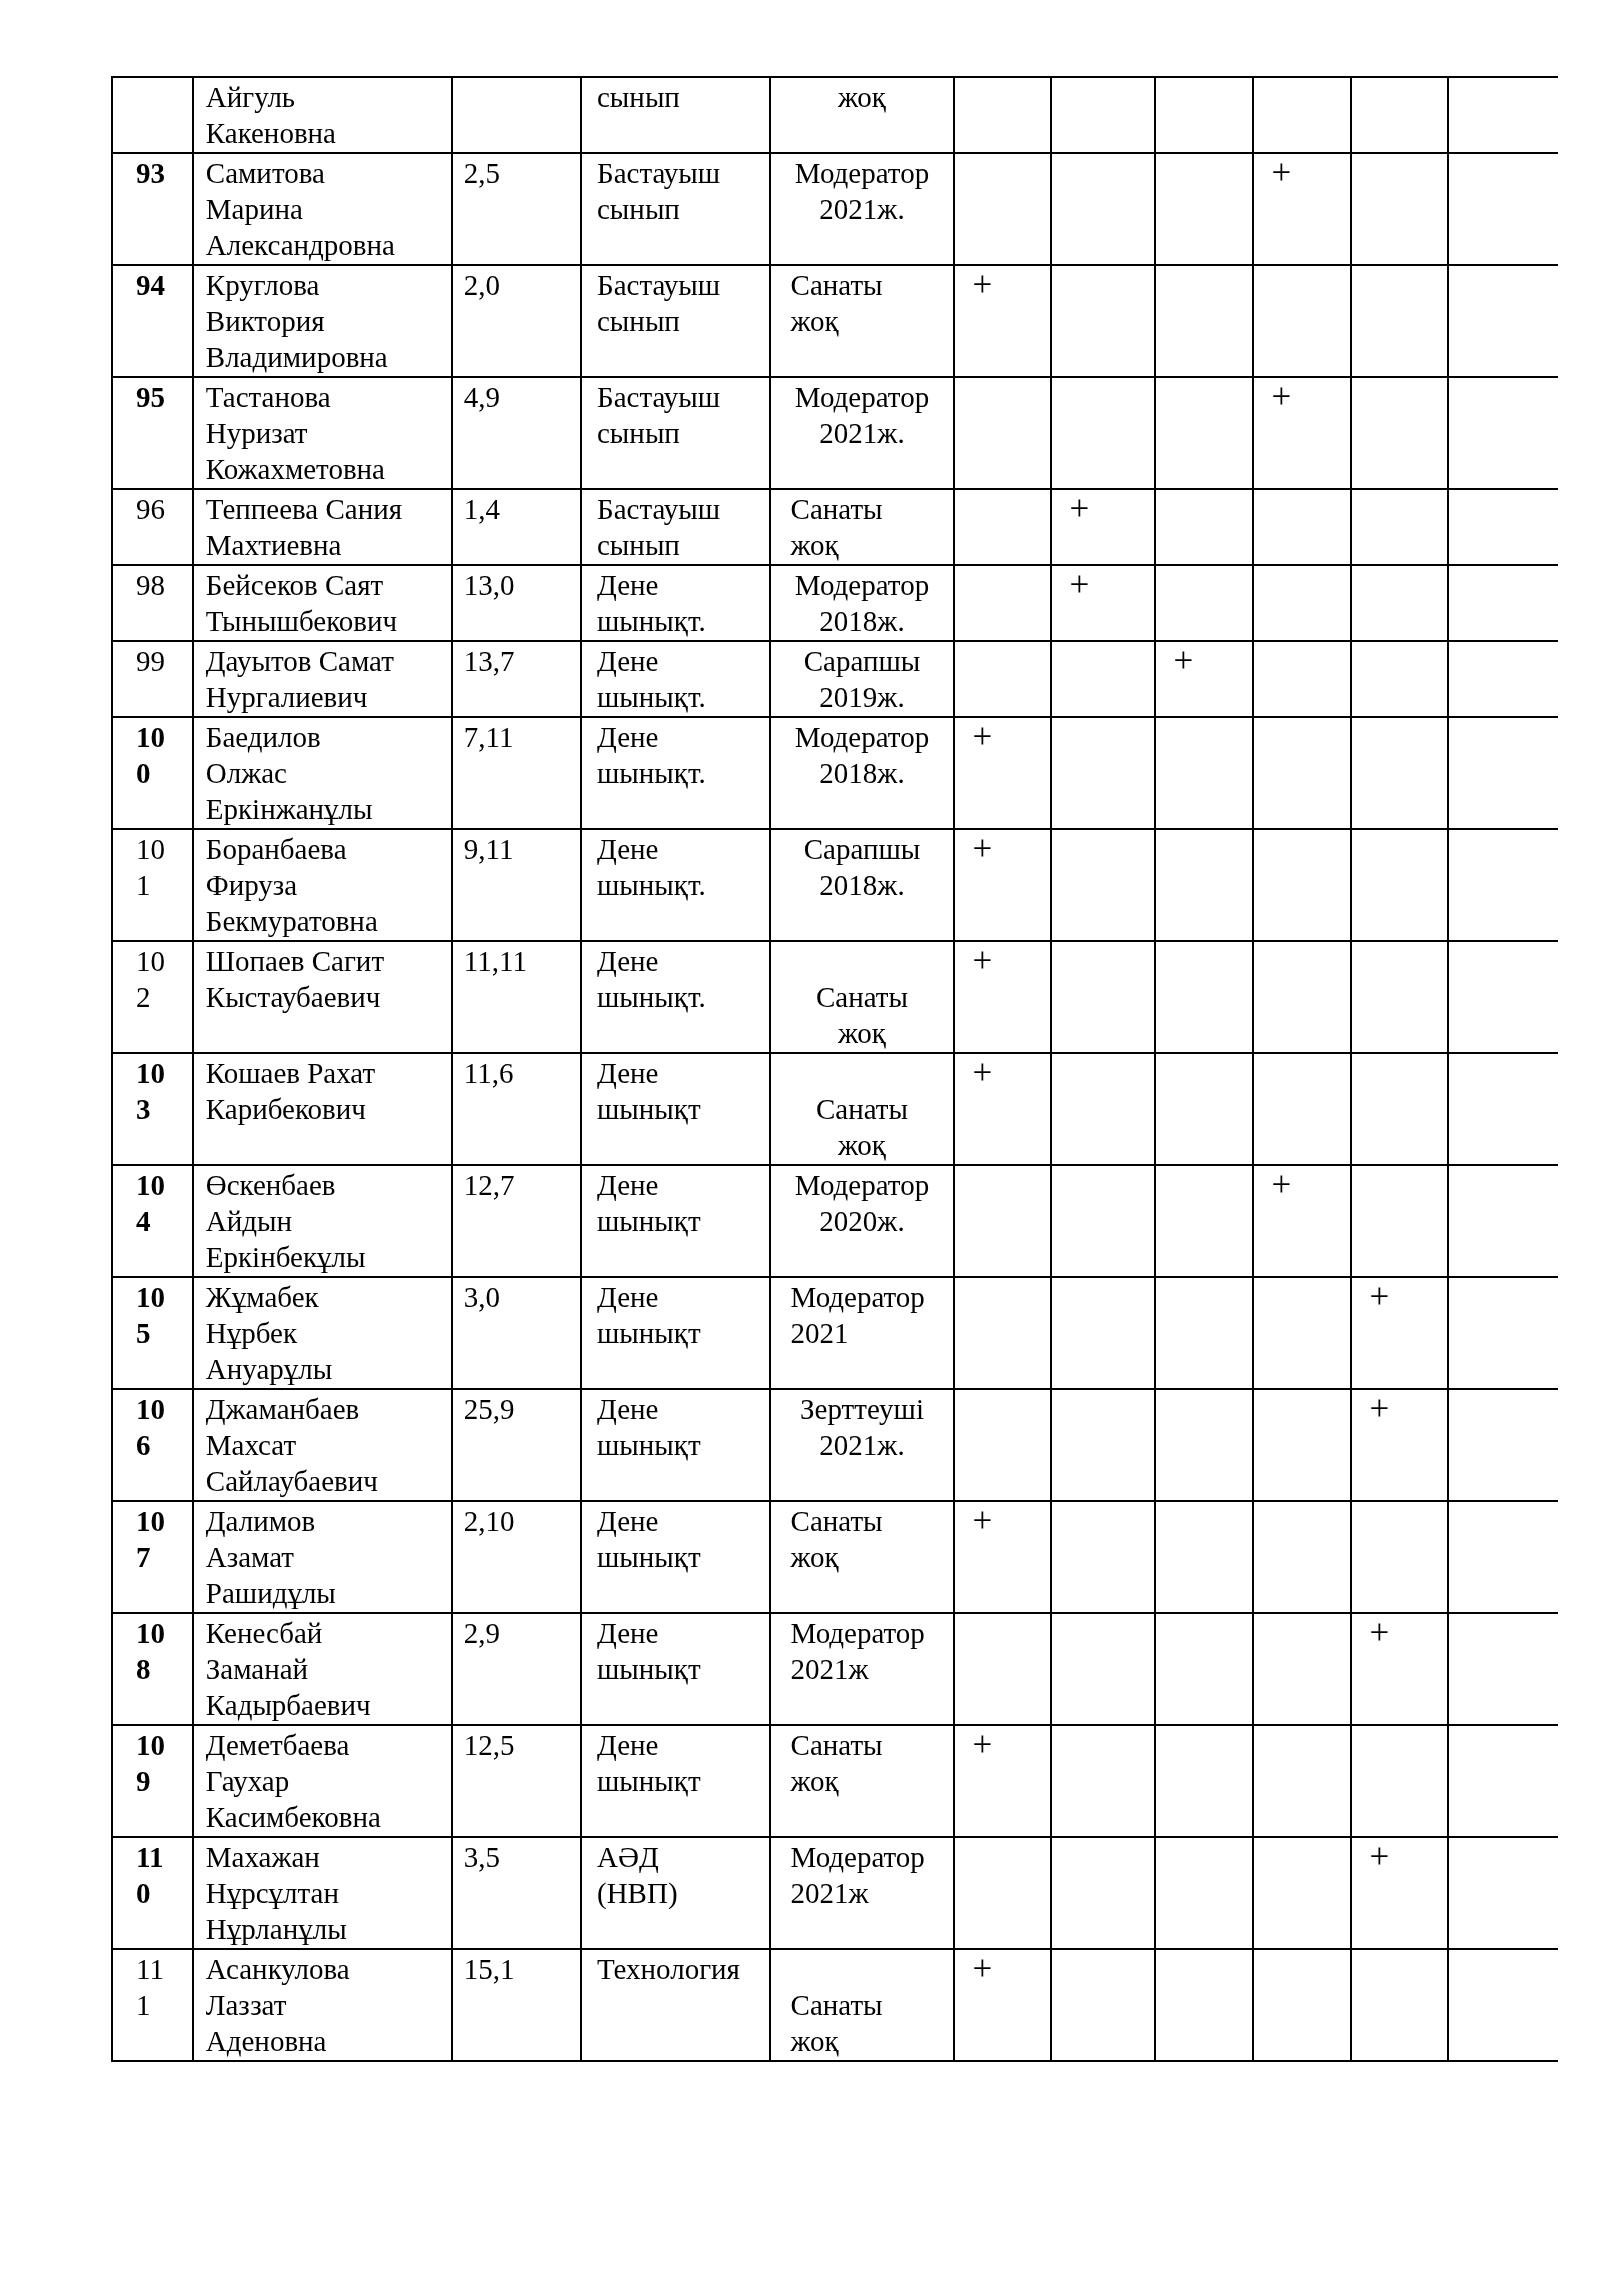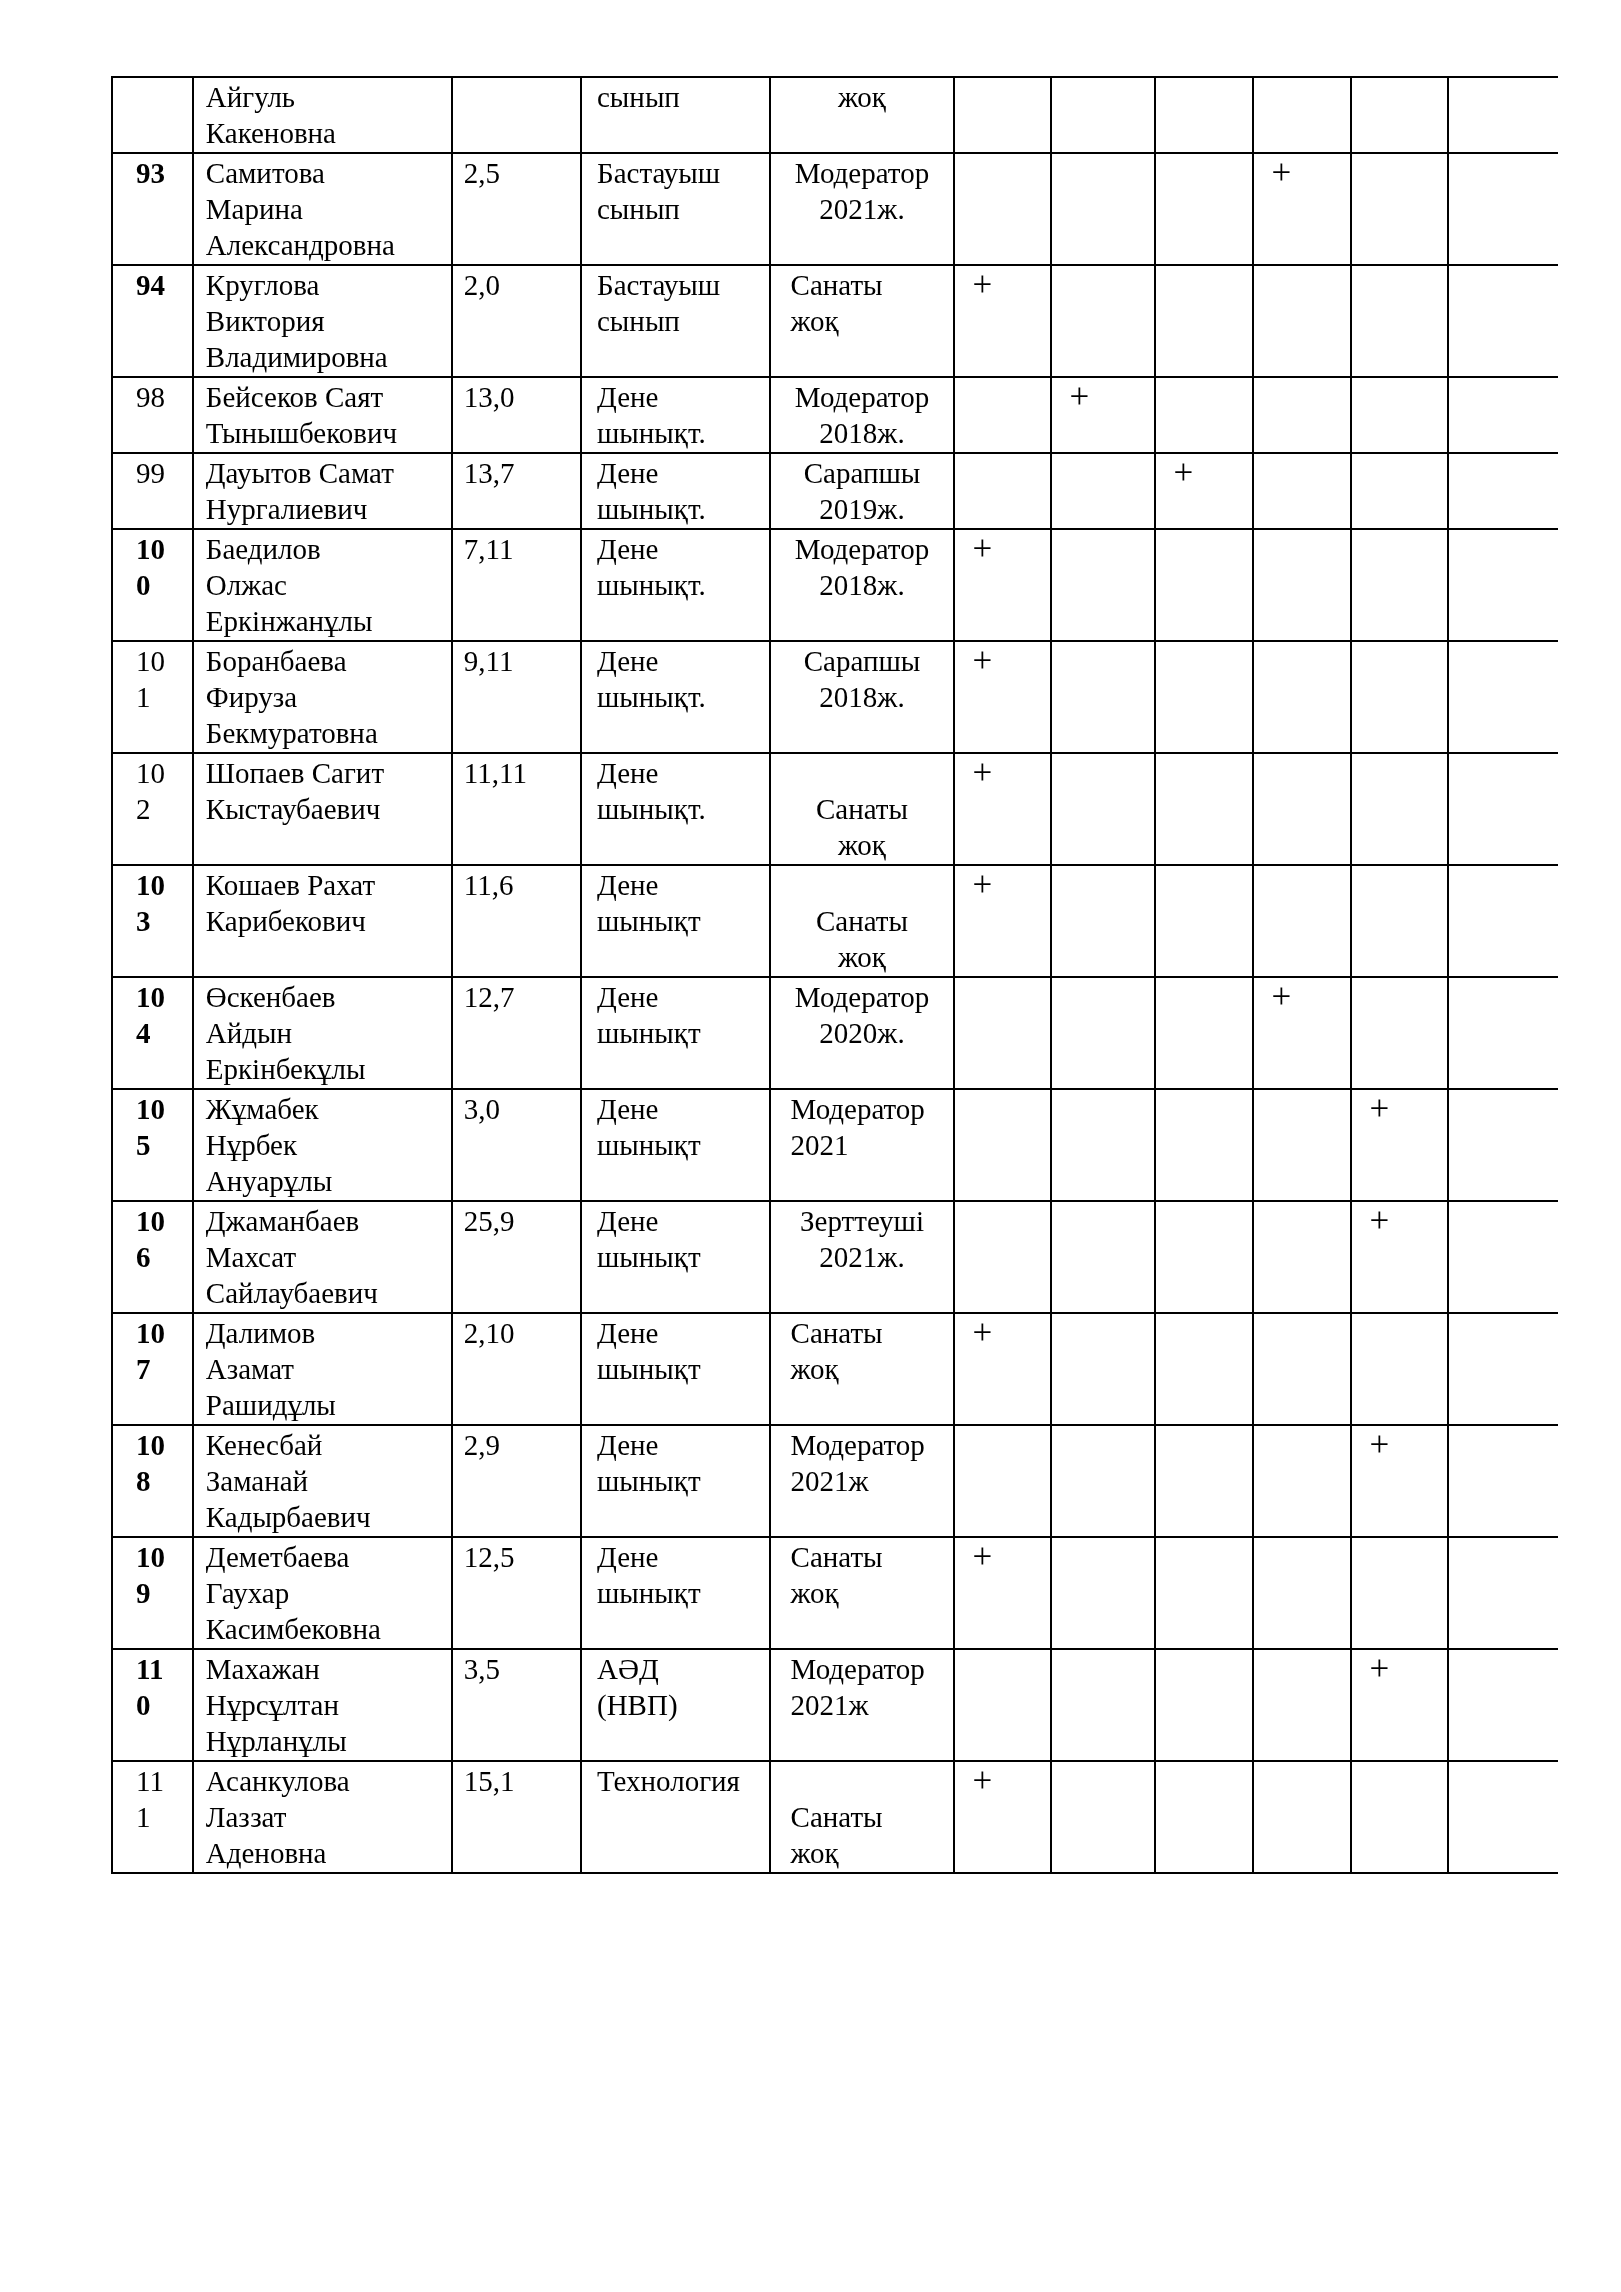--- a/index.html
+++ b/index.html
@@ -121,20 +121,53 @@
     <td class="c-cat">Санаты
 жоқ</td>
     <td class="c-grade">+</td>
     <td class="c-grade"></td>
     <td class="c-grade"></td>
     <td class="c-grade"></td>
     <td class="c-grade"></td>
     <td class="c-grade"></td>
   </tr>
         <tr>
+    <td class="c-num bold">95</td>
+    <td class="c-name">Тастанова
+Нуризат
+Кожахметовна</td>
+    <td class="c-exp">4,9</td>
+    <td class="c-subj">Бастауыш
+сынып</td>
+    <td class="c-cat center">Модератор
+2021ж.</td>
+    <td class="c-grade"></td>
+    <td class="c-grade"></td>
+    <td class="c-grade"></td>
+    <td class="c-grade">+</td>
+    <td class="c-grade"></td>
+    <td class="c-grade"></td>
+  </tr>
+        <tr>
+    <td class="c-num">96</td>
+    <td class="c-name">Теппеева Сания
+Махтиевна</td>
+    <td class="c-exp">1,4</td>
+    <td class="c-subj">Бастауыш
+сынып</td>
+    <td class="c-cat">Санаты
+жоқ</td>
+    <td class="c-grade"></td>
+    <td class="c-grade">+</td>
+    <td class="c-grade"></td>
+    <td class="c-grade"></td>
+    <td class="c-grade"></td>
+    <td class="c-grade"></td>
+  </tr>
+        <tr>
     <td class="c-num">98</td>
     <td class="c-name">Бейсеков Саят
 Тынышбекович</td>
     <td class="c-exp">13,0</td>
     <td class="c-subj">Дене
 шынықт.</td>
     <td class="c-cat center">Модератор
 2018ж.</td>
     <td class="c-grade"></td>
     <td class="c-grade">+</td>

